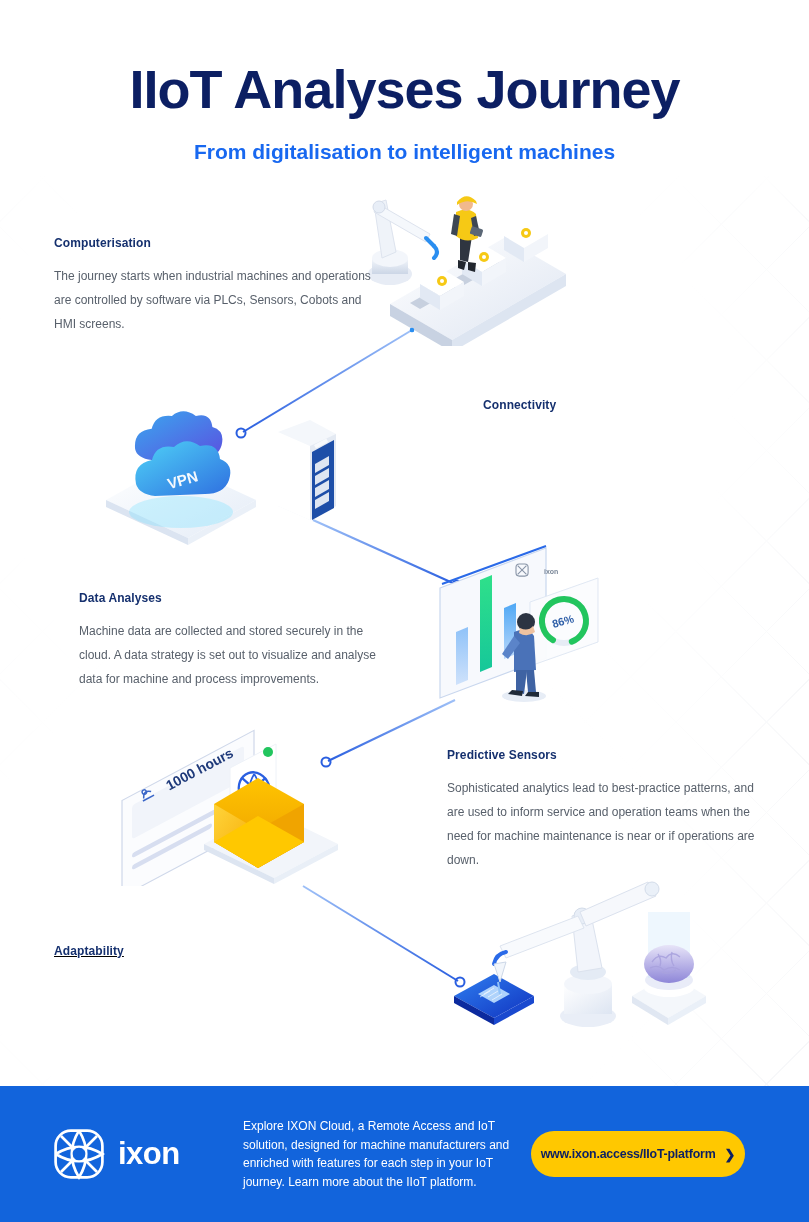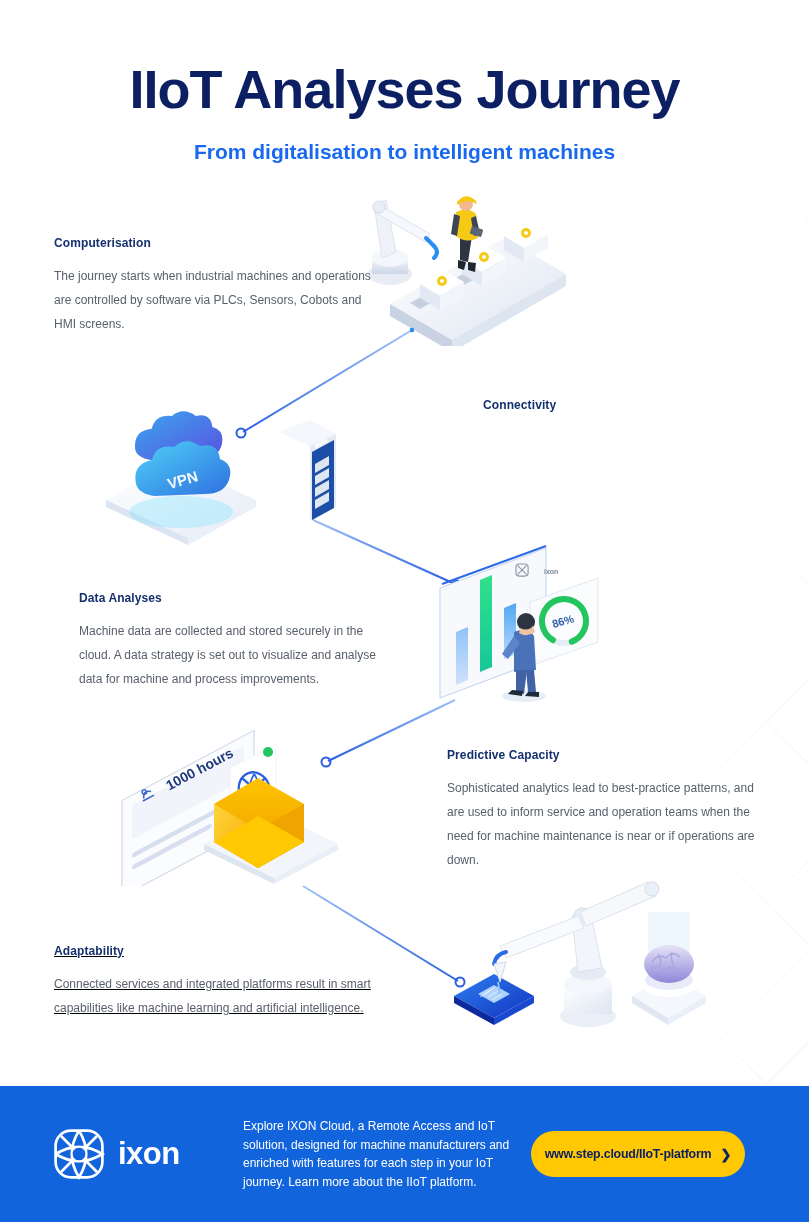--- a/index.html
+++ b/index.html
@@ -413,47 +413,46 @@
   <div class="block" id="b-conn">
     <h3>Connectivity</h3>
   </div>
 
   <div class="block" id="b-data">
     <h3>Data Analyses</h3>
     <p>Machine data are collected and stored securely in the cloud. A data strategy is set out to visualize and analyse data for machine and process improvements.</p>
   </div>
 
   <div class="block" id="b-pred">
-    <h3>Predictive Capacity</h3>
+    <h3>Predictive Sensors</h3>
     <p>Sophisticated analytics lead to best-practice patterns, and are used to inform service and operation teams when the need for machine maintenance is near or if operations are down.</p>
   </div>
 
   <div class="block" id="b-adapt">
     <h3>Adaptability</h3>
-    <p>Connected services and integrated platforms result in smart capabilities like machine learning and artificial intelligence.</p>
   </div>
 
   <div class="footer">
     <div class="footer-inner">
 
       <div class="logo-wrap">
         <svg class="logo-mark" viewBox="0 0 60 60">
           <rect x="4" y="4" width="52" height="52" rx="17" fill="none" stroke="#ffffff" stroke-width="3"></rect>
           <path d="M10 10 q20 20 40 40" stroke="#ffffff" stroke-width="3" fill="none"></path>
           <path d="M50 10 q-20 20 -40 40" stroke="#ffffff" stroke-width="3" fill="none"></path>
           <path d="M30 4 q-16 26 0 52 q16 -26 0 -52" fill="none" stroke="#ffffff" stroke-width="3"></path>
           <path d="M4 30 q26 -16 52 0 q-26 16 -52 0" fill="none" stroke="#ffffff" stroke-width="3"></path>
           <circle cx="30" cy="30" r="7" fill="#1264dc"></circle>
         </svg>
         <span class="logo-word">ixon</span>
       </div>
 
       <div class="footer-text">Explore IXON Cloud, a Remote Access and IoT solution, designed for machine manufacturers and enriched with features for each step in your IoT journey. Learn more about the IIoT platform.</div>
 
       <button class="cta">
-        <span class="cta-label">www.step.cloud/IIoT-platform</span>
+        <span class="cta-label">www.ixon.access/IIoT-platform</span>
         <span class="cta-chev">❯</span>
       </button>
 
     </div>
   </div>
 
 </div>
 
 </body></html>

